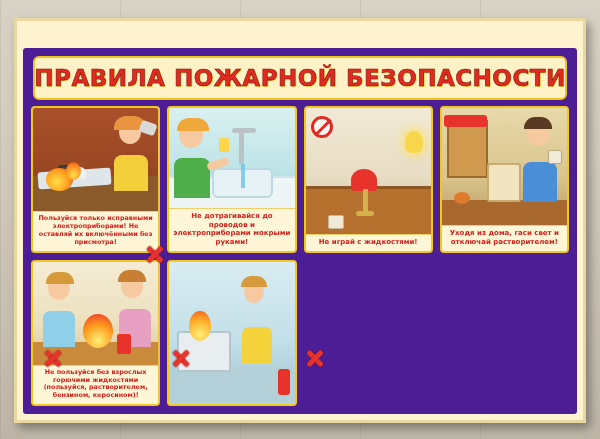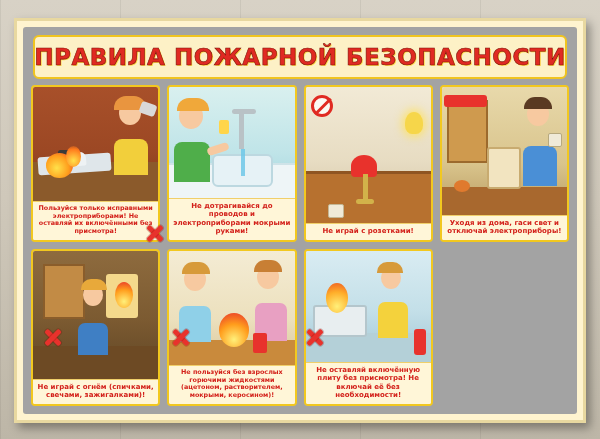--- a/index.html
+++ b/index.html
@@ -19,23 +19,24 @@
     position:absolute;
     left:14px;top:18px;width:572px;height:405px;
     background:#fff4cf;
     border:3px solid #e8d8a0;
     box-shadow:4px 5px 9px rgba(0,0,0,0.35);
     box-sizing:border-box;
     overflow:hidden;
   }
   .inner{
     position:absolute;inset:6px;
-    background:#a3a3a3;
+    background:#4c1d95;
     border-radius:3px;
     box-sizing:border-box;
+    margin-top:21px;
   }
   
   .title-wrap{
     position:absolute;left:10px;top:8px;right:10px;height:44px;
     background:#fdf1c6;
     border:2px solid #f0c41f;
     border-radius:6px;
     display:flex;align-items:center;justify-content:center;
     box-sizing:border-box;
   }
@@ -163,81 +164,67 @@
         <div class="art">
           <div class="sky rect" style="background:linear-gradient(180deg,#f2ead6 0%,#e7dcc2 55%,#cdbf9d 100%);"></div>
           <div class="rect" style="left:0;right:0;bottom:0;height:36%;background:#b7712f;border-top:3px solid #8f5522;"></div>
           <div class="noSign" style="left:4%;top:6%;"></div>
           <div class="rect" style="left:36%;bottom:34%;width:26px;height:22px;background:#e8322c;border-radius:50% 50% 4px 4px;"></div>
           <div class="rect" style="left:46%;bottom:18%;width:5px;height:18%;background:#d2b24a;"></div>
           <div class="rect" style="left:40%;bottom:14%;width:18px;height:5px;background:#d2b24a;border-radius:3px;"></div>
           <div class="rect" style="right:6%;top:18%;width:18px;height:22px;background:#f6d64a;border-radius:50% 50% 40% 40%;box-shadow:0 0 8px 3px rgba(255,225,90,.75);"></div>
           <div class="rect" style="left:18%;bottom:4%;width:14px;height:12px;background:#f0ead8;border:1px solid #c4b795;border-radius:2px;"></div>
         </div>
-        <div class="cap">Не играй с розетками!</div>
+        <div class="cap">Не играй с жидкостями!</div>
       </div>
 
       <div class="panel">
         <div class="art">
           <div class="sky rect" style="background:linear-gradient(180deg,#e8d9ab 0%,#d9c48c 60%,#b89a60 100%);"></div>
           <div class="rect" style="left:4%;top:10%;width:30%;height:46%;background:#cf9a4e;border:2px solid #9c6a2d;"></div>
           <div class="rect" style="left:2%;top:6%;width:34%;height:10%;background:#e8322c;border-radius:3px;"></div>
           <div class="rect" style="left:0;right:0;bottom:0;height:22%;background:#a8682e;"></div>
           <div class="rect" style="left:36%;bottom:20%;width:24%;height:30%;background:#f2e4c0;border:2px solid #c8ab70;border-radius:3px;"></div>
           <div class="person-head" style="right:14%;top:12%;width:22px;height:24px;background:#f7c9a0;"></div>
           <div class="rect" style="right:12%;top:8%;width:28px;height:12px;background:#5a3a22;border-radius:11px 11px 0 0;"></div>
           <div class="rect" style="right:8%;top:46%;width:34px;height:40px;background:#4a8fd6;border-radius:8px 8px 0 0;"></div>
           <div class="rect" style="right:4%;top:36%;width:12px;height:12px;background:#f0ead8;border:1px solid #b7a97f;border-radius:2px;"></div>
           <div class="blob" style="left:10%;bottom:18%;width:16px;height:12px;background:#e07a2e;"></div>
         </div>
-        <div class="cap">Уходя из дома, гаси свет и отключай электроприборы!</div>
-      </div>
-
-      <div class="panel">
-        <div class="art">
-          <div class="sky rect" style="background:linear-gradient(180deg,#8e6b3e 0%,#7b5a31 55%,#5f4424 100%);"></div>
-          <div class="rect" style="left:0;right:0;bottom:0;height:26%;background:#6d4a24;"></div>
-          <div class="rect" style="left:8%;top:10%;width:30%;height:40%;background:#c28b45;border:2px solid #8a5d2b;"></div>
-          <div class="rect" style="right:16%;top:18%;width:26%;height:34%;background:#f4d98c;border-radius:3px;"></div>
-          <div class="blob" style="right:20%;top:24%;width:18px;height:26px;background:radial-gradient(circle at 50% 75%,#fff07a 0%,#ff9d1c 55%,#e8322c 100%);"></div>
-          <div class="person-head" style="left:40%;top:26%;width:20px;height:22px;background:#f7c9a0;"></div>
-          <div class="rect" style="left:38%;top:22%;width:26px;height:11px;background:#e8a93a;border-radius:10px 10px 0 0;"></div>
-          <div class="rect" style="left:36%;top:56%;width:30px;height:32px;background:#3f7fc4;border-radius:7px 7px 0 0;"></div>
-        </div>
-        <div class="cap">Не играй с огнём (спичками, свечами, зажигалками)!</div>
-      </div>
+        <div class="cap">Уходя из дома, гаси свет и отключай растворителем!</div>
+      </div>
+
 
       <div class="panel">
         <div class="art">
           <div class="sky rect" style="background:linear-gradient(180deg,#f4ecd4 0%,#ece0bd 60%,#d8c79b 100%);"></div>
           <div class="rect" style="left:0;right:0;bottom:0;height:22%;background:#c98a3c;"></div>
           <div class="person-head" style="left:12%;top:14%;width:22px;height:24px;background:#f7c9a0;"></div>
           <div class="rect" style="left:10%;top:10%;width:28px;height:12px;background:#d79a3a;border-radius:11px 11px 0 0;"></div>
           <div class="rect" style="left:8%;top:48%;width:32px;height:36px;background:#8fd0e8;border-radius:7px 7px 0 0;"></div>
           <div class="person-head" style="right:12%;top:12%;width:22px;height:24px;background:#f7c9a0;"></div>
           <div class="rect" style="right:10%;top:8%;width:28px;height:12px;background:#c87f34;border-radius:11px 11px 0 0;"></div>
           <div class="rect" style="right:6%;top:46%;width:32px;height:38px;background:#e8a0c2;border-radius:7px 7px 0 0;"></div>
           <div class="blob" style="left:40%;bottom:16%;width:30px;height:34px;background:radial-gradient(circle at 50% 78%,#fff07a 0%,#ff9d1c 50%,#e8322c 100%);"></div>
           <div class="rect" style="right:22%;bottom:10%;width:14px;height:20px;background:#e8322c;border-radius:2px;"></div>
         </div>
-        <div class="cap small">Не пользуйся без взрослых горючими жидкостями (ацетоном, растворителем, мокрыми, керосином)!</div>
+        <div class="cap small">Не пользуйся без взрослых горючими жидкостями (пользуйся, растворителем, бензином, керосином)!</div>
       </div>
 
       <div class="panel">
         <div class="art">
           <div class="sky rect" style="background:linear-gradient(180deg,#d9ecf2 0%,#c3dfe8 55%,#9fc6d4 100%);"></div>
           <div class="rect" style="left:0;right:0;bottom:0;height:26%;background:#b4d0d8;"></div>
           <div class="rect" style="left:6%;bottom:22%;width:40%;height:26%;background:#e8eef0;border:2px solid #b4c6cc;border-radius:3px;"></div>
           <div class="blob" style="left:16%;bottom:44%;width:22px;height:30px;background:radial-gradient(circle at 50% 78%,#fff07a 0%,#ffae2a 55%,#ef5a22 100%);"></div>
           <div class="person-head" style="right:24%;top:14%;width:20px;height:22px;background:#f7c9a0;"></div>
           <div class="rect" style="right:22%;top:10%;width:26px;height:11px;background:#d79a3a;border-radius:10px 10px 0 0;"></div>
           <div class="rect" style="right:18%;top:46%;width:30px;height:36px;background:#f4d23c;border-radius:7px 7px 0 0;"></div>
           <div class="rect" style="right:4%;bottom:6%;width:12px;height:26px;background:#e8322c;border-radius:3px;"></div>
         </div>
-        <div class="cap">Не оставляй включённую плиту без присмотра! Не включай её без необходимости!</div>
       </div>
 
 
     </div>
 
     <div class="xmark" style="left:122px;top:196px;"></div>
     <div class="xmark" style="left:20px;top:300px;"></div>
     <div class="xmark" style="left:148px;top:300px;"></div>
     <div class="xmark" style="left:282px;top:300px;"></div>
 

